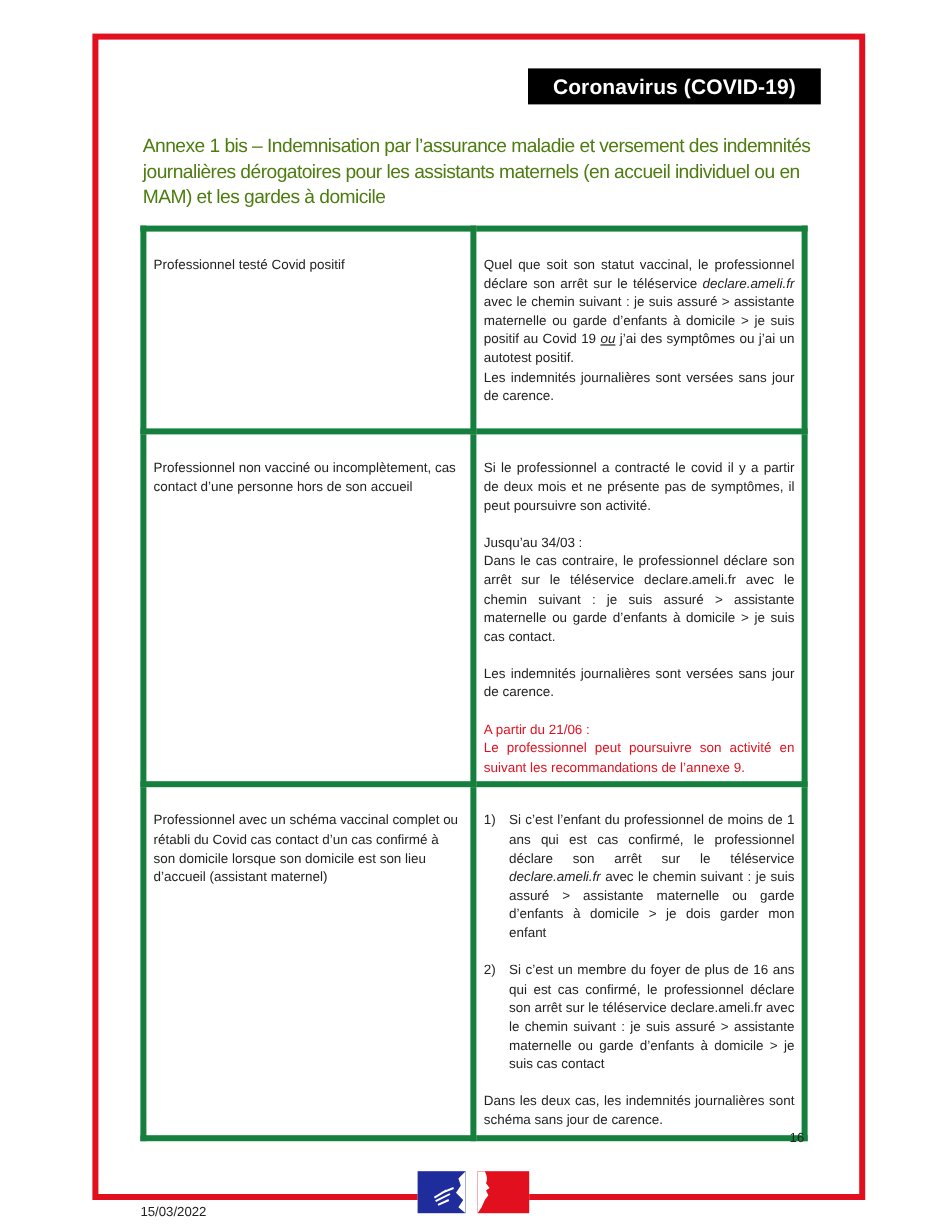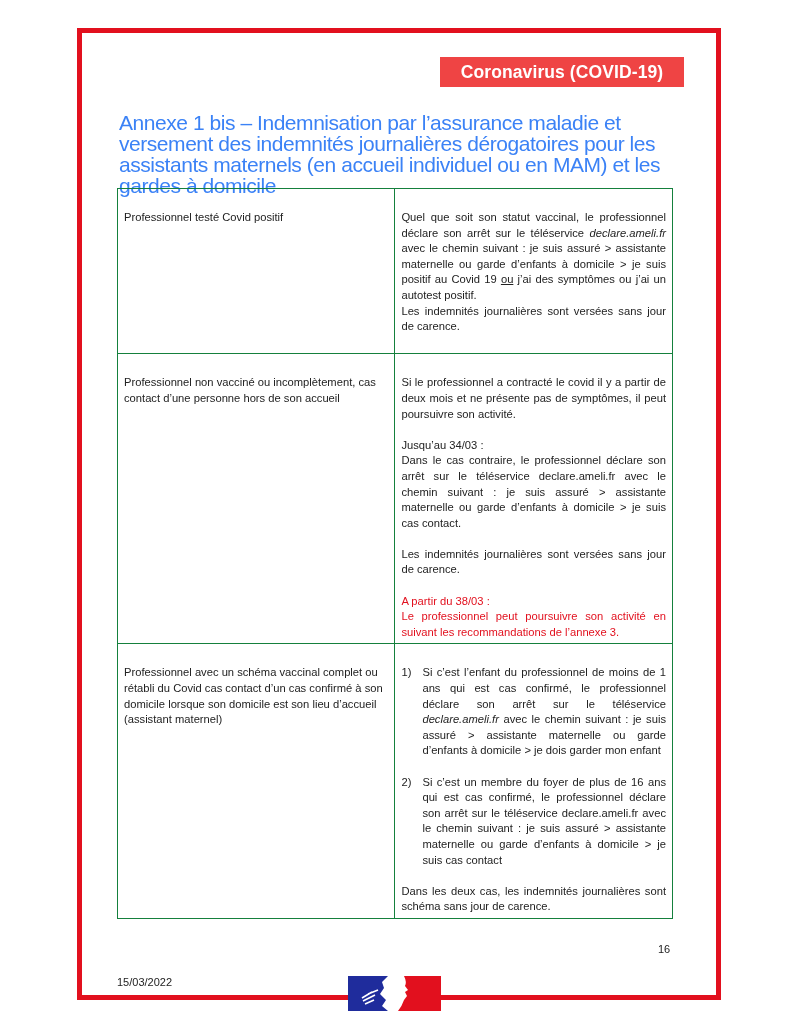--- a/index.html
+++ b/index.html
@@ -1,42 +1,42 @@
 <!DOCTYPE html>
 <html><head>
   <meta charset="utf-8">
   <style>
     html, body { margin: 0; padding: 0; background: #ffffff; }
     body { width: 791px; height: 1024px; position: relative; overflow: hidden;
            font-family: "Liberation Sans", sans-serif; color: #222; }
     .frame { position: absolute; left: 77px; top: 28px; width: 634px; height: 962px;
              border: 5px solid #e2101e; box-sizing: content-box; }
     .banner { position: absolute; left: 440px; top: 57px; width: 244px; height: 30px;
-              background: #ef4444; color: #ffffff; font-weight: bold;
+              background: #000000; color: #ffffff; font-weight: bold;
               font-size: 17.5px; display: flex; align-items: center; justify-content: center;
               letter-spacing: 0.1px; }
     .title { position: absolute; left: 119px; top: 112px; width: 570px;
-             font-family: "Liberation Sans", sans-serif; font-size: 21px; line-height: 21px;
-             color: #3b82f6; letter-spacing: -0.45px; }
+             font-family: "Liberation Sans", sans-serif; font-size: 16px; line-height: 21px;
+             color: #4d7c0f; letter-spacing: -0.45px; }
     table.annex { position: absolute; left: 117px; top: 188px; width: 556px;
                   border-collapse: collapse; font-size: 11.2px; line-height: 15.6px; color: #222; }
-    table.annex td { border: 1px solid #15803d; vertical-align: top; padding: 21px 6px 3px 6px; }
+    table.annex td { border: 5px solid #15803d; vertical-align: top; padding: 21px 6px 3px 6px; }
     td.label { width: 266px; }
     td.content { width: 266px; text-align: justify; }
     .para { margin: 0; }
     .spacer { height: 15.6px; }
     .red { color: #e2101e; }
-    .underline { text-decoration: underline; }
+    .underline { text-decoration: underline; font-style: italic; }
     .italic { font-style: italic; }
     ol.steps { margin: 0; padding: 0; list-style: none; }
     ol.steps li { display: flex; margin: 0; }
     ol.steps li .num { width: 21px; flex: 0 0 21px; }
     ol.steps li .txt { flex: 1; text-align: justify; }
     .pagenum { position: absolute; left: 658px; top: 943px; font-size: 11px; color: #222; }
-    .date { position: absolute; left: 117px; top: 976px; font-size: 11px; color: #222; }
+    .date { position: absolute; left: 117px; top: 1004px; font-size: 11px; color: #222; }
     .logo { position: absolute; left: 348px; top: 976px; width: 93px; height: 35px; background: #fff;
             display: flex; }
     .logo .blue { width: 40px; height: 35px; background: #1f2c9c; position: relative; }
     .logo .gap { width: 10px; background: #fff; }
     .logo .red-block { width: 43px; height: 35px; background: #e2101e; position: relative; }
   </style>
 </head>
 <body>
 
 <div class="frame"></div>
@@ -58,22 +58,22 @@
   <tr>
     <td class="label">Professionnel non vacciné ou incomplètement, cas contact d’une personne hors de son accueil</td>
     <td class="content">
       <p class="para">Si le professionnel a contracté le covid il y a partir de deux mois et ne présente pas de symptômes, il peut poursuivre son activité.</p>
       <div class="spacer"></div>
       <p class="para">Jusqu’au 34/03 :</p>
       <p class="para">Dans le cas contraire, le professionnel déclare son arrêt sur le téléservice declare.ameli.fr avec le chemin suivant : je suis assuré &gt; assistante maternelle ou garde d’enfants à domicile &gt; je suis cas contact.</p>
       <div class="spacer"></div>
       <p class="para">Les indemnités journalières sont versées sans jour de carence.</p>
       <div class="spacer"></div>
-      <p class="para red">A partir du 38/03 :</p>
-      <p class="para red">Le professionnel peut poursuivre son activité en suivant les recommandations de l’annexe 3.</p>
+      <p class="para red">A partir du 21/06 :</p>
+      <p class="para red">Le professionnel peut poursuivre son activité en suivant les recommandations de l’annexe 9.</p>
     </td>
   </tr>
   <tr>
     <td class="label">Professionnel avec un schéma vaccinal complet ou rétabli du Covid  cas contact d’un cas confirmé à son domicile lorsque son domicile est son lieu d’accueil  (assistant maternel)</td>
     <td class="content">
       <ol class="steps">
         <li>
           <span class="num">1)</span>
           <span class="txt"><span>Si c’est l’enfant du professionnel de moins de 1 ans qui est cas confirmé, le professionnel déclare son arrêt sur le téléservice </span><span class="italic">declare.ameli.fr</span><span> avec le chemin suivant : je suis assuré &gt; assistante maternelle ou garde d’enfants à domicile &gt; je dois garder mon enfant</span></span>
         </li>

